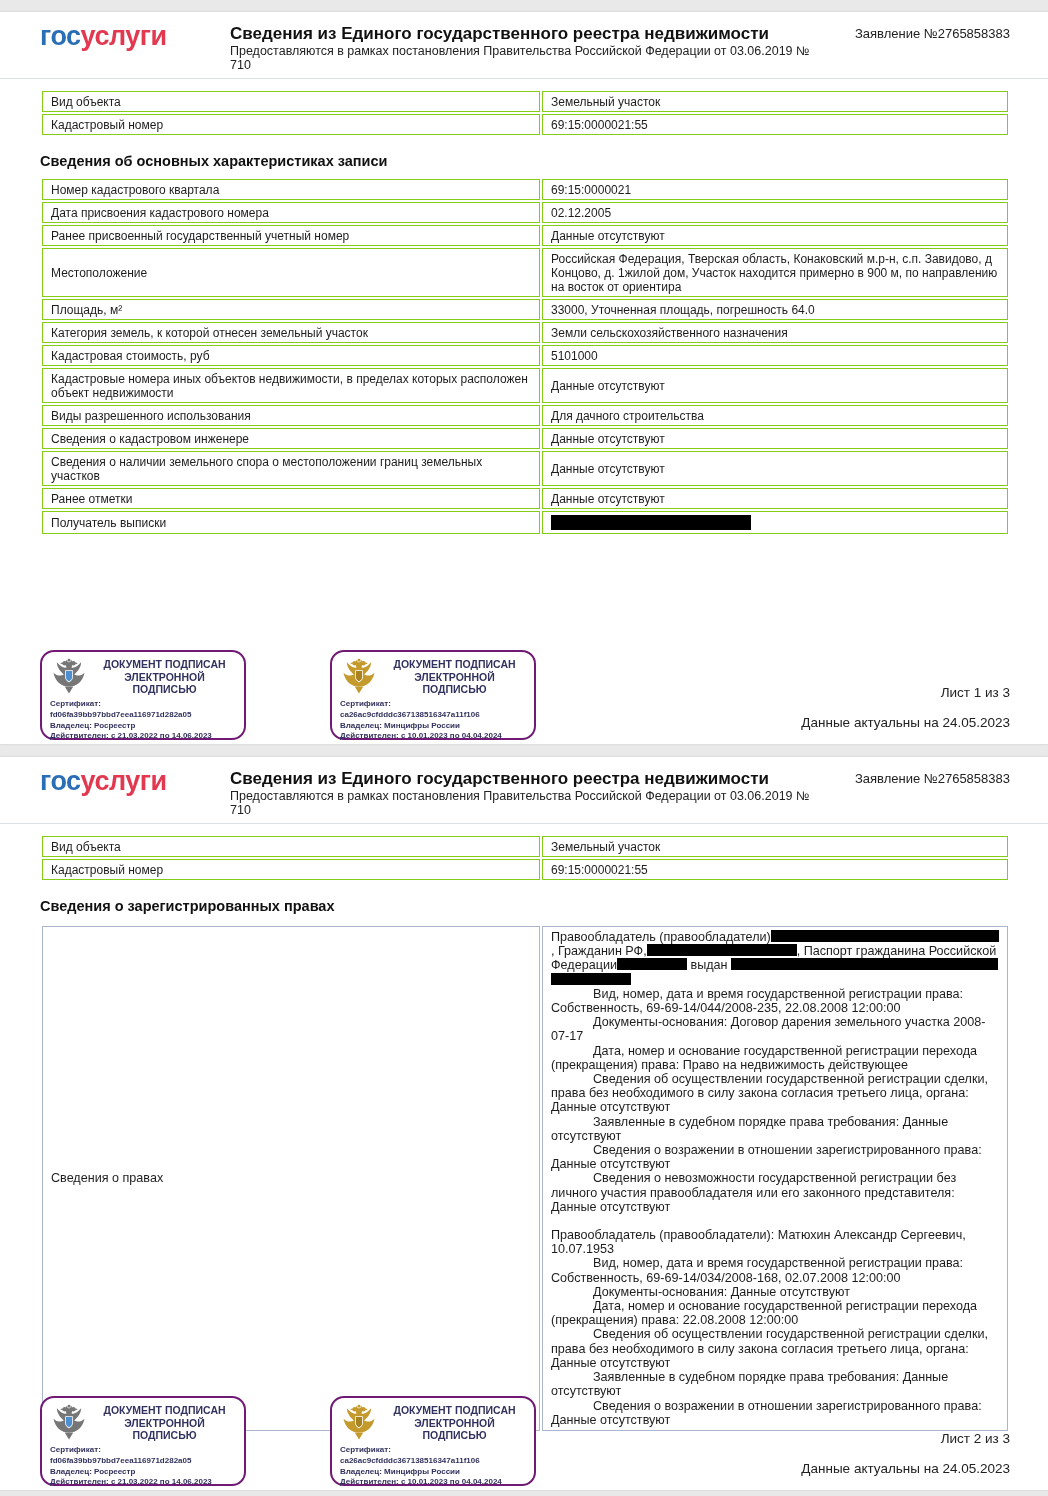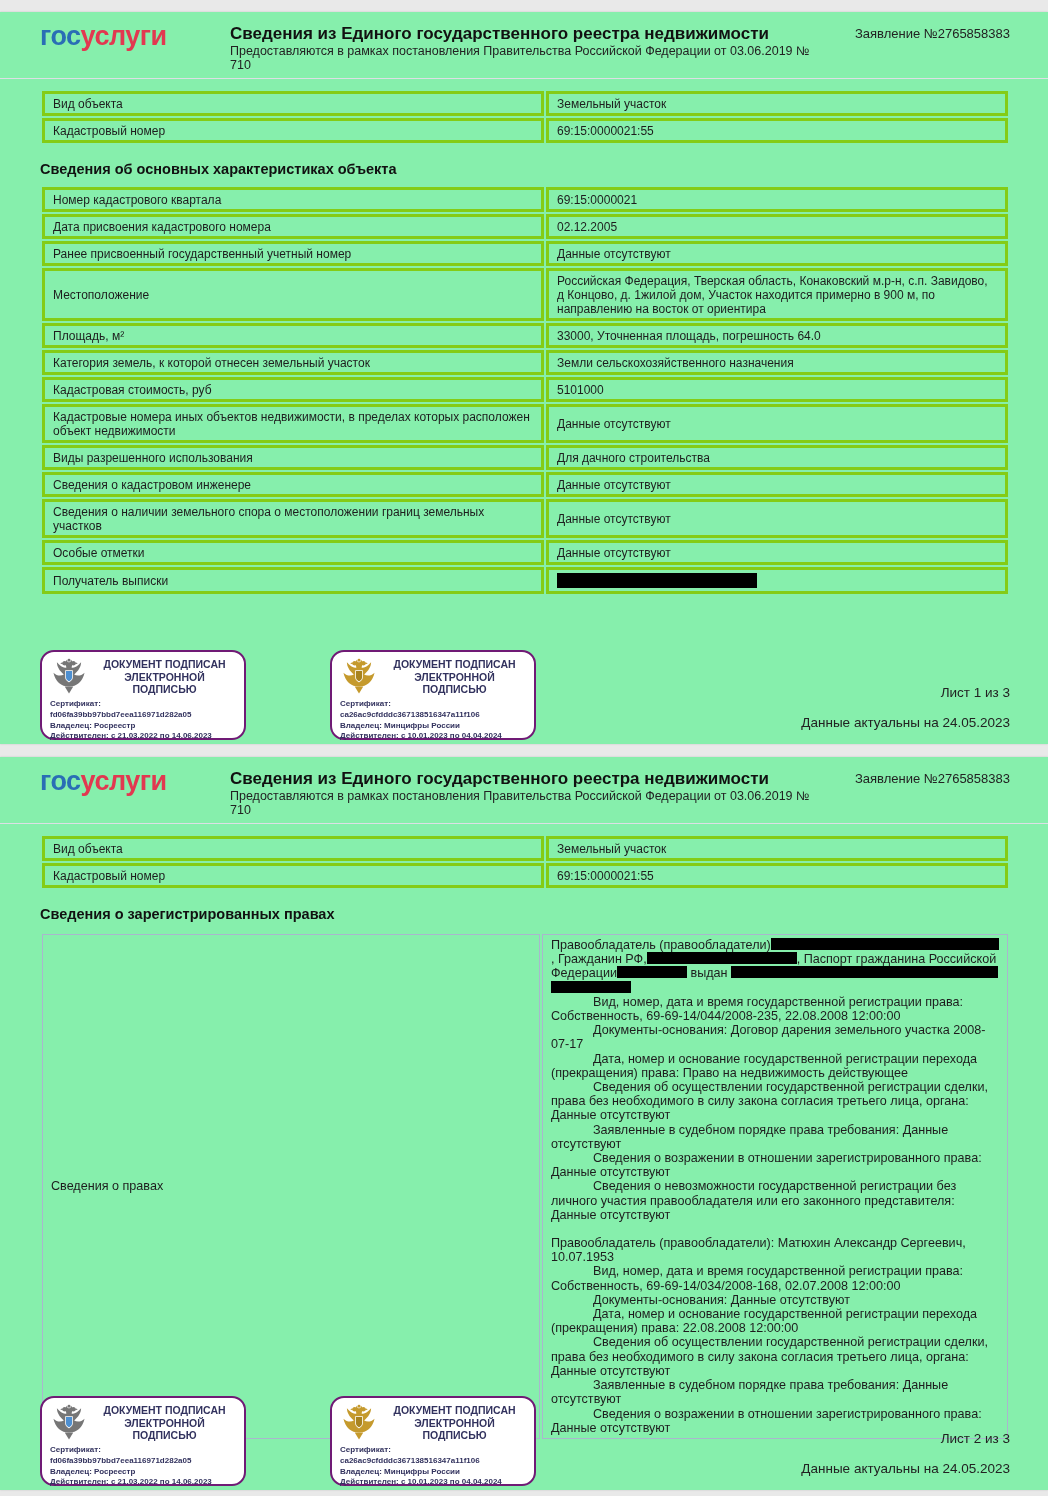--- a/index.html
+++ b/index.html
@@ -2,36 +2,36 @@
 <html lang="ru"><head>
 <meta charset="utf-8">
 <style>
   html,body{margin:0;padding:0;}
   body{
     width:1048px;height:1496px;background:#e9e9e9;
     font-family:"Liberation Sans",sans-serif;color:#1d1d1d;
     overflow:hidden;
   }
   .strip{height:12px;}
-  .page{background:#86efac;position:relative;overflow:hidden;box-shadow:0 0 2px rgba(0,0,0,.15);}
+  .page{background:#ffffff;position:relative;overflow:hidden;box-shadow:0 0 2px rgba(0,0,0,.15);}
   #page1{height:732px;}
   .page-gap{height:13px;}
   #page2{height:733px;}
 
   .hdr{display:flex;align-items:flex-start;padding:10px 38px 6px 40px;border-bottom:1px solid #dcdfe5;}
   .logo{flex:none;width:190px;font-size:27px;font-weight:bold;letter-spacing:-0.5px;line-height:1.1;}
   .logo .b{color:#2a6eb5;}
   .logo .r{color:#e23850;}
   .hdr-center{flex:1;text-align:left;padding-top:2px;}
   .hdr-title{font-size:17px;font-weight:bold;color:#111;}
   .hdr-sub{font-size:12.5px;color:#222;}
   .hdr-app{flex:none;width:185px;text-align:right;font-size:13px;padding-top:4px;color:#222;}
 
   table.tbl{border-collapse:separate;border-spacing:2px;width:970px;margin:10px 0 0 40px;table-layout:fixed;}
-  table.tbl td{border:3px solid #84cc16;padding:2.5px 8px;font-size:12px;line-height:14px;vertical-align:middle;color:#1d1d1d;margin-top:41px;}
+  table.tbl td{border:1px solid #84cc16;padding:2.5px 8px;font-size:12px;line-height:14px;vertical-align:middle;color:#1d1d1d;margin-top:41px;}
   table.tbl td.lbl{width:480px;}
   .section-title{font-size:14.5px;font-weight:bold;color:#111;margin:16px 0 0 40px;}
   #main-table{margin-top:8px;}
 
   table.rights{border-collapse:separate;border-spacing:2px;width:970px;margin:10px 0 0 40px;table-layout:fixed;}
   table.rights td{border:1px solid #a9b6cd;vertical-align:middle;color:#1d1d1d;}
   td.rights-left{width:480px;font-size:12.6px;padding:4px 8px;}
   td.rights-right{padding:3px 8px;font-size:12.6px;line-height:14.2px;vertical-align:top;}
   .rp{margin:0;}
   .rp.ind{text-indent:42px;}
@@ -70,21 +70,21 @@
           <td class="lbl">Вид объекта</td>
           <td>Земельный участок</td>
         </tr>
         <tr>
           <td class="lbl">Кадастровый номер</td>
           <td>69:15:0000021:55</td>
         </tr>
       </tbody>
     </table>
 
-  <div class="section-title">Сведения об основных характеристиках объекта</div>
+  <div class="section-title">Сведения об основных характеристиках записи</div>
 
   <table class="tbl" id="main-table">
       <tbody>
         <tr>
           <td class="lbl">Номер кадастрового квартала</td>
           <td>69:15:0000021</td>
         </tr>
         <tr>
           <td class="lbl">Дата присвоения кадастрового номера</td>
           <td>02.12.2005</td>
@@ -119,21 +119,21 @@
         </tr>
         <tr>
           <td class="lbl">Сведения о кадастровом инженере</td>
           <td>Данные отсутствуют</td>
         </tr>
         <tr>
           <td class="lbl">Сведения о наличии земельного спора о местоположении границ земельных участков</td>
           <td>Данные отсутствуют</td>
         </tr>
         <tr>
-          <td class="lbl">Особые отметки</td>
+          <td class="lbl">Ранее отметки</td>
           <td>Данные отсутствуют</td>
         </tr>
         <tr>
           <td class="lbl">Получатель выписки</td>
           <td><span class="redact big" style="width: 200px;"></span></td>
         </tr>
       </tbody>
     </table>
 
   <div class="stamps">

